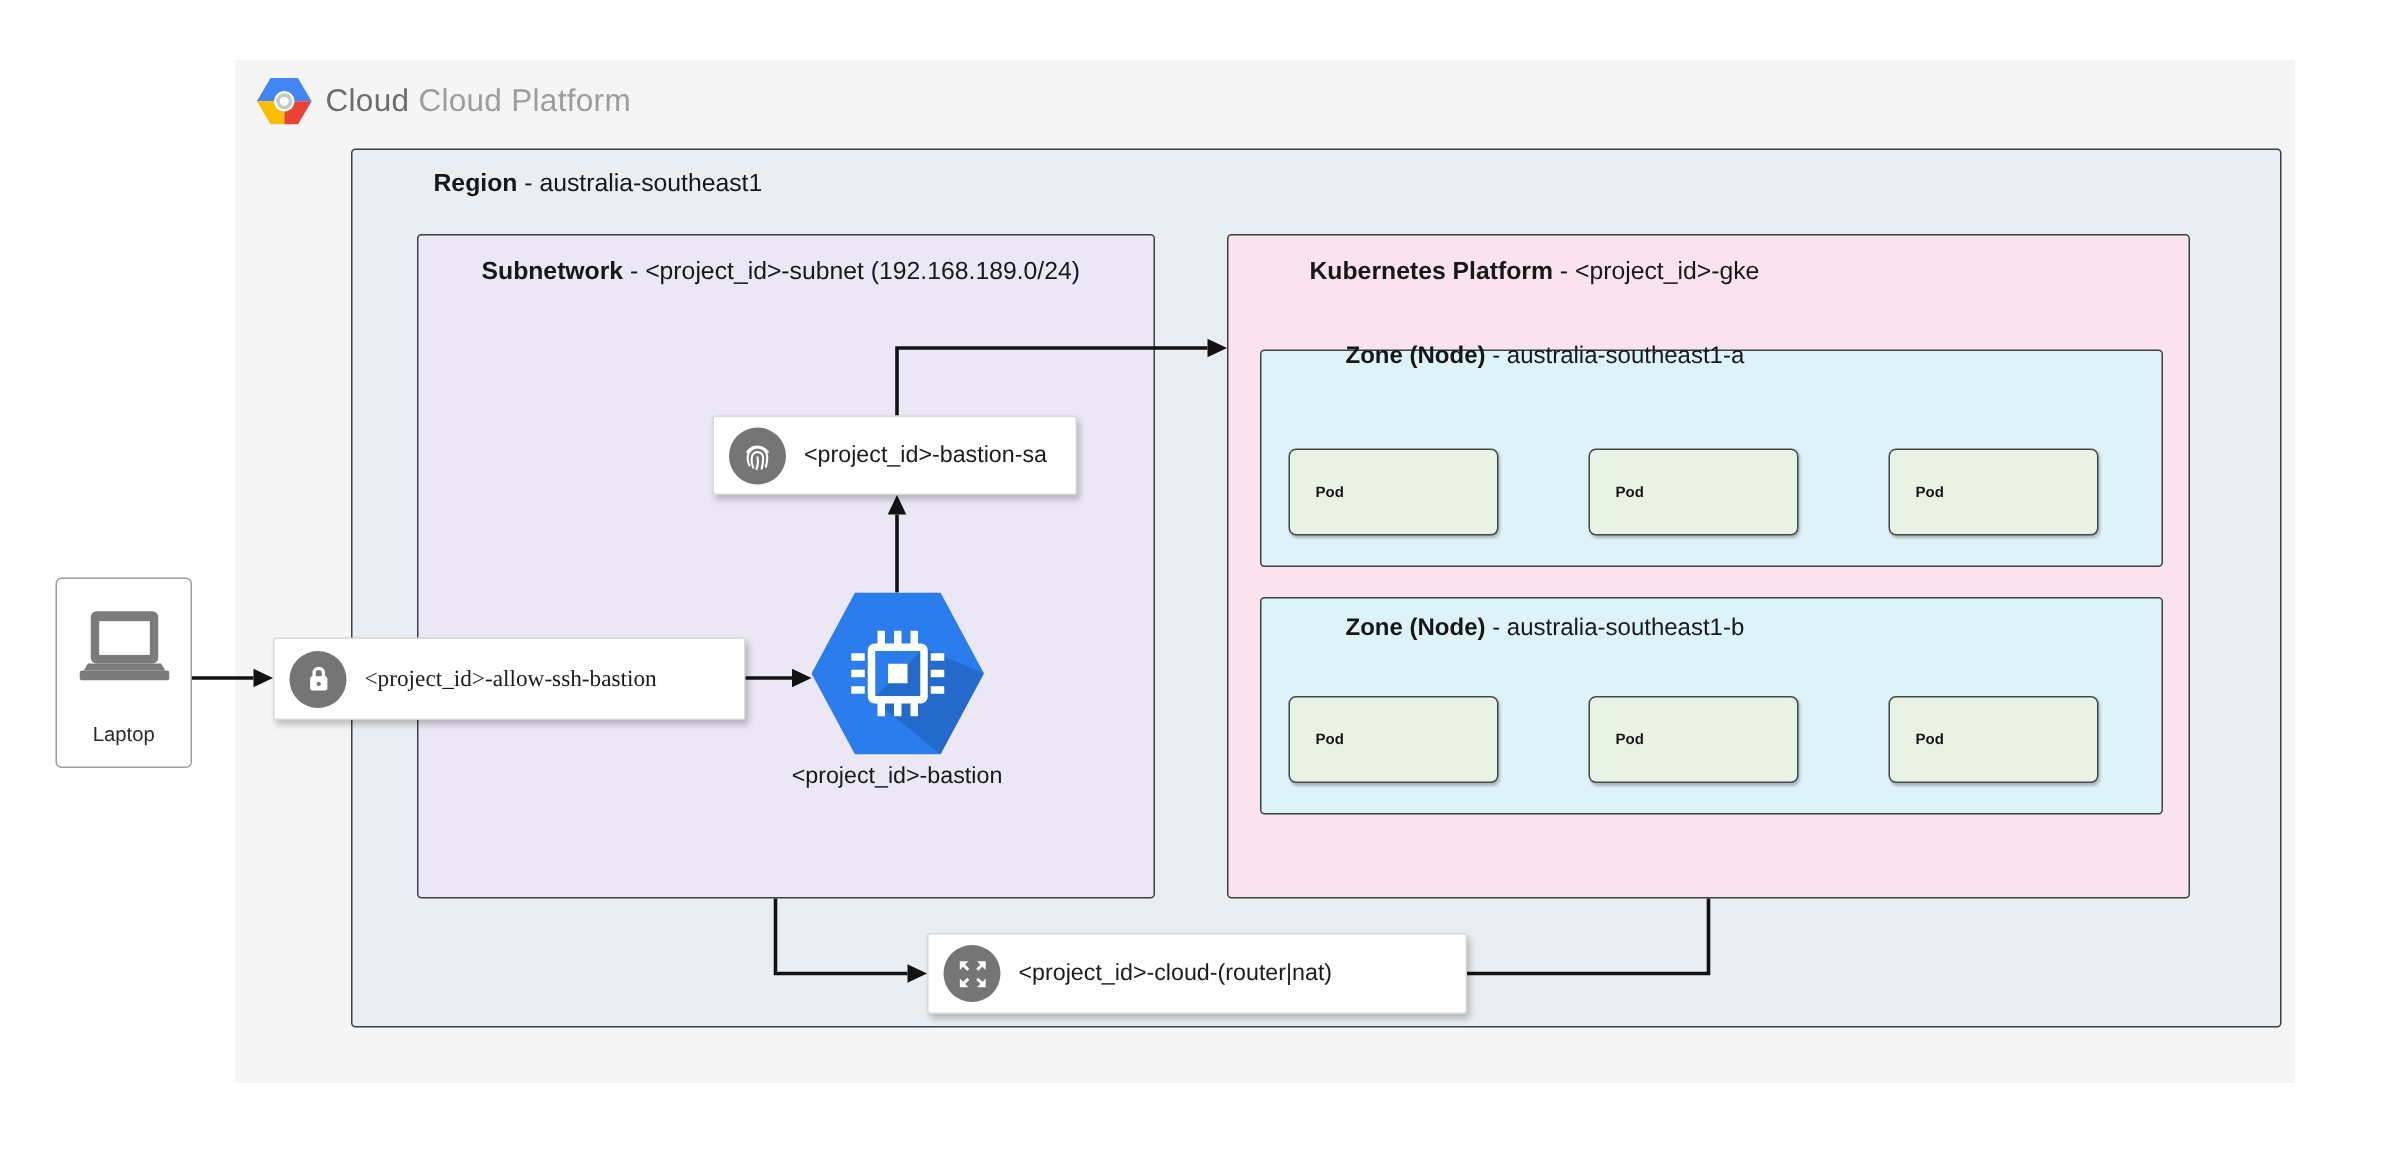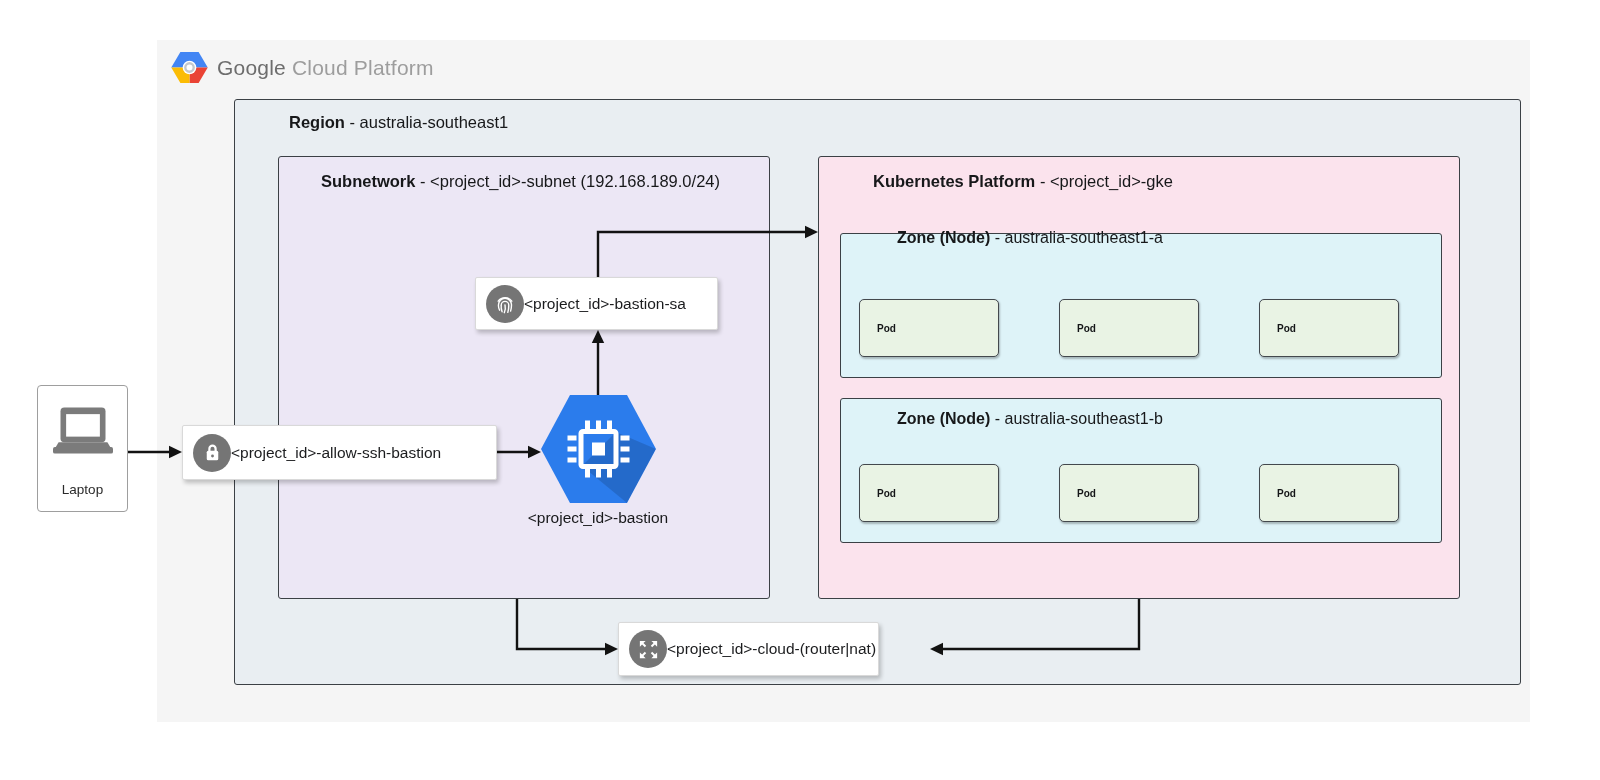--- a/index.html
+++ b/index.html
@@ -8,21 +8,21 @@
     font-family:"Liberation Sans", sans-serif;color:#202124;overflow:hidden;
   }
   .abs{position:absolute;}
   .panel{background:#f5f5f5;}
   .frame{border:1.6px solid #3b4045;border-radius:3px;box-sizing:border-box;}
   .box-title{font-size:16.5px;color:#17181a;white-space:nowrap;margin-left:37px;}
   .box-title b{font-weight:700;}
   .card{
     background:#ffffff;border:1px solid #d9d9d9;border-radius:2px;
     box-shadow:2px 3px 4px rgba(0,0,0,.22);
-    display:flex;align-items:center;gap:0;box-sizing:border-box;
+    display:flex;align-items:center;gap:12px;box-sizing:border-box;
     padding-left:10px;font-size:15.5px;color:#1b1c1e;white-space:nowrap;z-index:3;
   }
   .circle-icon{
     width:38px;height:38px;border-radius:50%;background:#757575;flex:0 0 auto;
     display:flex;align-items:center;justify-content:center;
   }
   .pod{
     background:#e9f3e4;border:1.5px solid #43484d;border-radius:5px;
     box-shadow:1px 1.5px 2px rgba(0,0,0,.25);
     display:flex;align-items:center;box-sizing:border-box;padding-left:17px;
@@ -48,21 +48,21 @@
 <div class="abs panel" style="left:157px;top:40px;width:1373px;height:682px;"></div>
 
 <div class="abs brand" style="left:171px;top:52px;">
   <svg width="37" height="31" viewBox="0 0 40 34">
     <polygon points="0,17 10,0 30,0 40,17 20,17" fill="#4285f4"></polygon>
     <polygon points="40,17 30,34 20,34 20,17" fill="#ea4335"></polygon>
     <polygon points="0,17 20,17 20,34 10,34" fill="#fbbc05"></polygon>
     <circle cx="20" cy="17" r="7.5" fill="#ffffff"></circle>
     <circle cx="20" cy="17" r="4.6" fill="none" stroke="#c3c8cd" stroke-width="2.6"></circle>
   </svg>
-  <div class="brand-text"><span class="g1">Google</span> <span class="g2">Cloud Platform</span></div>
+  <div class="brand-text"><span class="g1">Cloud</span> <span class="g2">Cloud Platform</span></div>
 </div>
 
 <div class="abs frame" style="left:234px;top:99px;width:1287px;height:586px;background:#e9eef2;"></div>
 <div class="abs box-title" style="left:252px;top:113px;"><b>Region</b><span> - australia-southeast1</span></div>
 
 <div class="abs frame" style="left:278px;top:156px;width:492px;height:443px;background:#ece7f5;"></div>
 <div class="abs box-title" style="left:284px;top:172px;"><b>Subnetwork</b><span> - &lt;project_id&gt;-subnet (192.168.189.0/24)</span></div>
 
 <div class="abs frame" style="left:818px;top:156px;width:642px;height:443px;background:#fbe3ed;"></div>
 <div class="abs box-title" style="left:836px;top:172px;"><b>Kubernetes Platform</b><span> - &lt;project_id&gt;-gke</span></div>
@@ -82,21 +82,21 @@
 <div class="abs laptop-card" style="left:37px;top:385px;width:91px;height:127px;">
   <svg width="60" height="50" viewBox="0 0 64 52">
     <rect x="8" y="1" width="48" height="37" rx="4" fill="#7b7b7b"></rect>
     <rect x="14" y="8" width="36" height="24" fill="#ffffff"></rect>
     <path d="M6 38 L58 38 L61 43 L3 43 Z" fill="#7b7b7b"></path>
     <rect x="0" y="43" width="64" height="7" rx="2" fill="#7b7b7b"></rect>
   </svg>
   <div class="laptop-label">Laptop</div>
 </div>
 
-<div class="abs card" style="left:182px;top:425px;width:315px;height:55px;">
+<div class="abs card" style="left:182px;top:425px;width:315px;height:55px;font-family:Liberation Serif, serif;">
   <span class="circle-icon">
     <svg width="23" height="23" viewBox="0 0 24 24">
       <g fill="#ffffff">
         <path d="M12 3.6a4.4 4.4 0 0 0-4.4 4.4v3.4h2.3V8a2.1 2.1 0 1 1 4.2 0v3.4h2.3V8A4.4 4.4 0 0 0 12 3.6z"></path>
         <rect x="6" y="10.2" width="12" height="10" rx="1.6"></rect>
       </g>
       <circle cx="12" cy="15.6" r="1.5" fill="#757575"></circle>
     </svg>
   </span>
   <span>&lt;project_id&gt;-allow-ssh-bastion</span>
@@ -107,21 +107,21 @@
     <svg width="24" height="24" viewBox="0 0 24 24" fill="none" stroke="#ffffff" stroke-width="1.4" stroke-linecap="round">
       <path d="M5.2 9.2a8.4 8.4 0 0 1 13.6 0"></path>
       <path d="M6.6 18.2a9.6 9.6 0 0 1-1.1-5.4 6.5 6.5 0 0 1 13 0c0 2.2-.3 4.3-.9 6.3"></path>
       <path d="M9.1 19.8a13.8 13.8 0 0 1-.9-6.6 3.8 3.8 0 0 1 7.6 0c0 2.5-.3 4.9-1 7.2"></path>
       <path d="M12 12.9c.6 2.6.3 5.3-.7 7.8"></path>
     </svg>
   </span>
   <span>&lt;project_id&gt;-bastion-sa</span>
 </div>
 
-<div class="abs card" style="left:618px;top:622px;width:261px;height:54px;">
+<div class="abs card" style="left:618px;top:622px;width:360px;height:54px;">
   <span class="circle-icon">
     <svg width="23" height="23" viewBox="0 0 24 24" fill="#ffffff">
       <path d="M15 3l2.3 2.3-2.89 2.87 1.42 1.42L18.7 6.7 21 9V3h-6zM3 9l2.3-2.3 2.87 2.89 1.42-1.42L6.7 5.3 9 3H3v6zm6 12l-2.3-2.3 2.89-2.87-1.42-1.42L5.3 17.3 3 15v6h6zm12-6l-2.3 2.3-2.87-2.89-1.42 1.42 2.89 2.87L15 21h6v-6z"></path>
     </svg>
   </span>
   <span>&lt;project_id&gt;-cloud-(router|nat)</span>
 </div>
 
 <div class="abs" style="left:541px;top:395px;z-index:3;">
   <svg width="115" height="108" viewBox="0 0 115 108">

